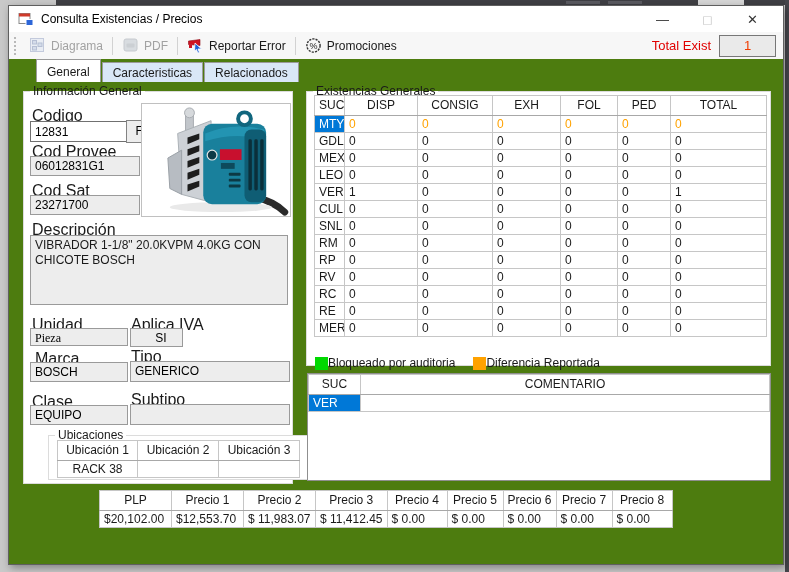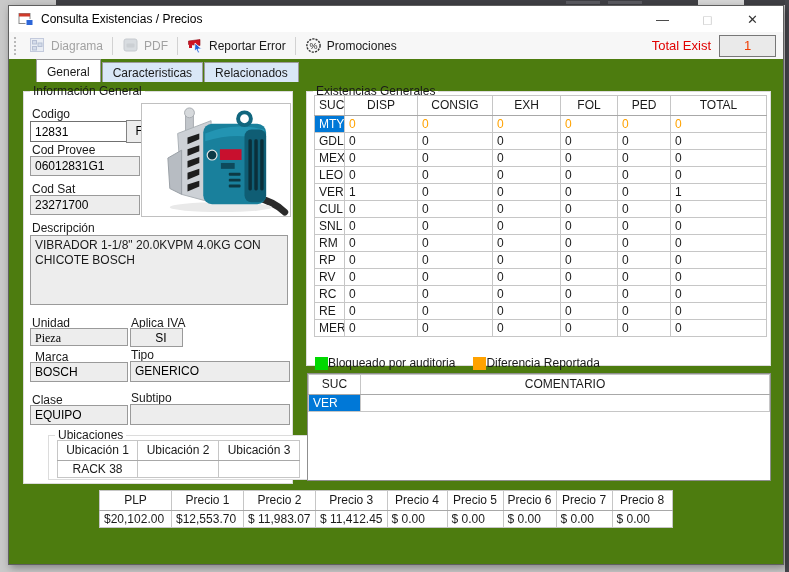--- a/index.html
+++ b/index.html
@@ -40,21 +40,21 @@
 
   
   .tabstrip { height:23px; display:flex; padding-left:27px; align-items:flex-end; }
   .tab { padding:3px 10px 4px; border:1px solid #9a9a9a; border-bottom:none; background:#d9e7f7;
          margin-right:1px; height:20px; }
   .tab.active { background:#fff; height:23px; padding-top:5px; position:relative; z-index:2; }
 
   
   fieldset.group { position:absolute; border:1px solid #dcdcdc; background:#fff; }
   fieldset.group > legend { font-size:12px; color:#1a1a1a; margin-left:6px; padding:0 3px; }
-  .lbl { position:absolute; font-size:12px; color:#1a1a1a; white-space:nowrap; }
+  .lbl { position:absolute; font-size:16px; color:#1a1a1a; white-space:nowrap; }
   .field { position:absolute; border:1px solid #9a9a9a; background:#ededed; font-size:12px;
            padding:2px 4px; color:#000; overflow:hidden; white-space:nowrap; }
   input.field { background:#fff; border:1px solid #707070; font-family:"Liberation Sans",sans-serif; }
   .btn-f3 { position:absolute; border:1px solid #838383; background:#ededed; font-size:12px;
             text-align:center; line-height:21px; }
   .descbox { position:absolute; border:1px solid #9a9a9a; background:#ededed; font-size:12px;
              padding:2px 4px; line-height:15px; white-space:normal; }
   .imgframe { position:absolute; border:1px solid #c0c0c0; background:#fff; }
 
   

